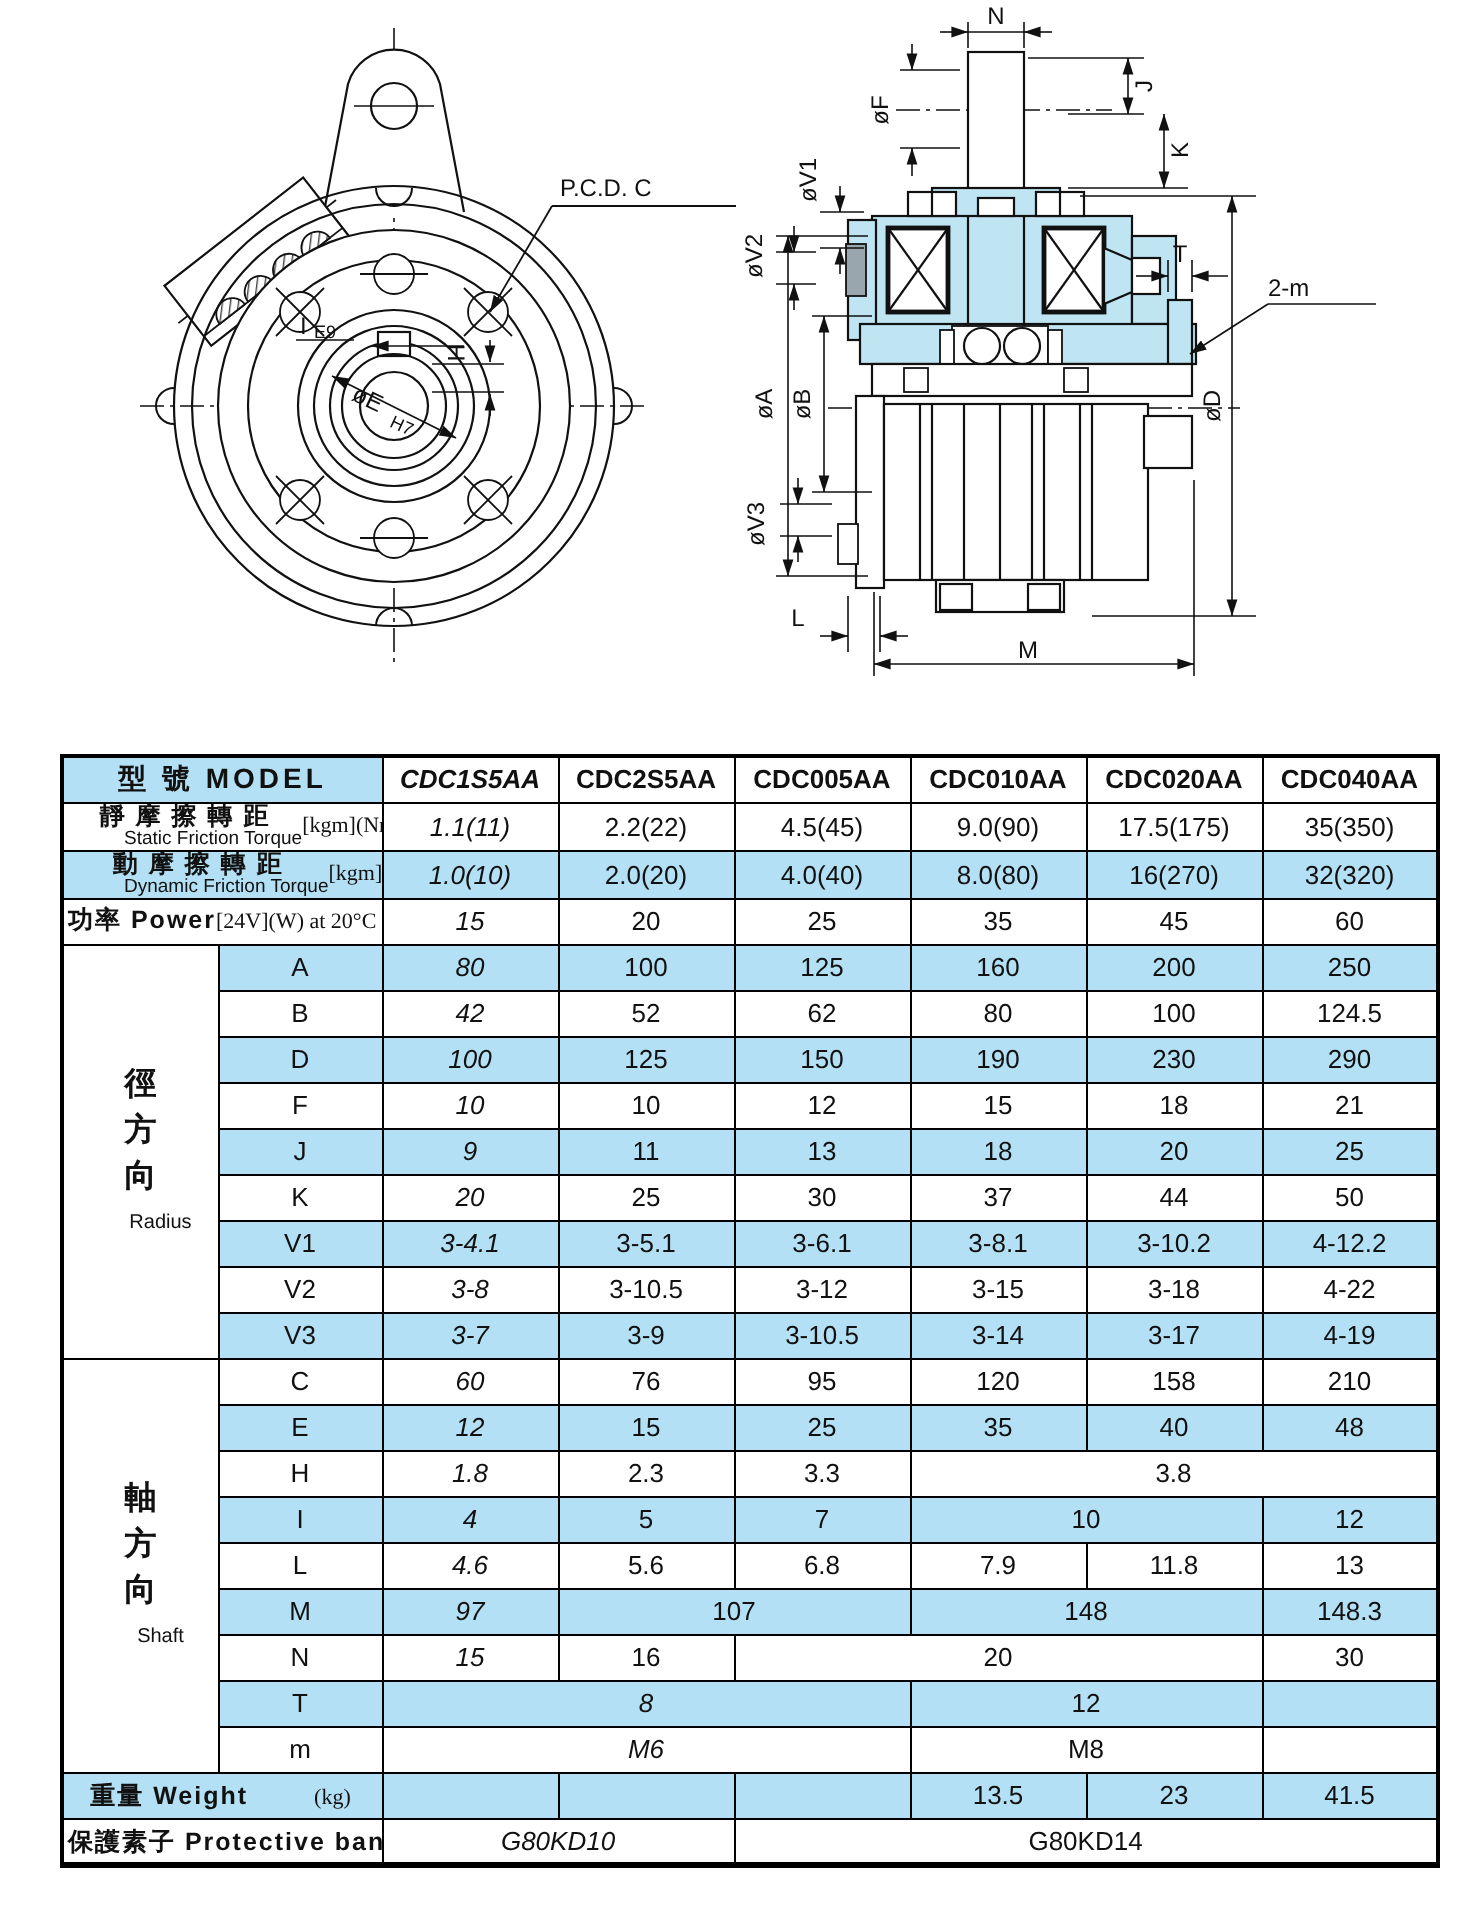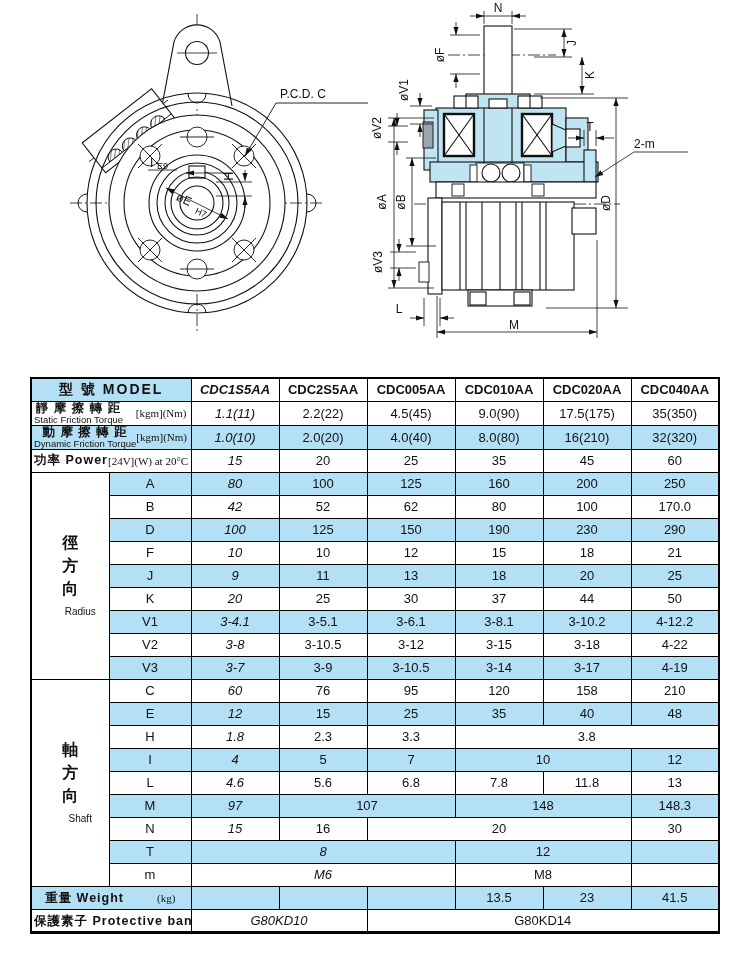--- a/index.html
+++ b/index.html
@@ -17,23 +17,23 @@
   #spec-table td{border:1px solid #000;padding:0 2px;text-align:center;vertical-align:middle;
       font-size:13px;overflow:hidden;white-space:nowrap;}
   #spec-table tr{height:23px;}
   tr.h24{height:24px;} tr.h31{height:31px;}
   td.blue{background:#b3e0f4;}
   td.dsep{border-left-width:2px;font-style:italic;}
   tr.thick-top td{border-top-width:2px;}
   td.labcell{text-align:left;padding:1px 4px;}
   td.model{font-weight:bold;font-size:13.5px;}
   .hdrlab{font-weight:bold;font-size:14px;letter-spacing:2px;text-align:center;}
-  .lab2{display:flex;align-items:center;justify-content:space-between;}
+  .lab2{display:flex;align-items:center;}
   .zh{font-weight:bold;font-size:12.5px;letter-spacing:1px;line-height:13px;}
-  .en{font-size:9.5px;line-height:10px;}
+  .en{font-size:9.5px;line-height:10px;margin-left:28px;}
   .unit{font-family:"Liberation Serif",serif;font-size:11px;padding-right:2px;}
   td.cat{background:#fff;}
   .catwrap{display:flex;flex-direction:column;align-items:center;gap:7px;}
   .catch{font-weight:bold;font-size:16px;line-height:16px;}
   .caten{font-size:10px;margin-top:2px;margin-left:20px;}
   .letter{font-size:13px;}
 </style>
 </head>
 <body>
 <div id="page">
@@ -331,21 +331,21 @@
                   <div class="zh">動 摩 擦 轉 距</div>
                   <div class="en">Dynamic Friction Torque</div>
                 </div>
                 <span class="unit">[kgm](Nm)</span>
               </div>
             </td>
             <td class="blue dsep" colspan="1">1.0(10)</td>
             <td class="blue " colspan="1">2.0(20)</td>
             <td class="blue " colspan="1">4.0(40)</td>
             <td class="blue " colspan="1">8.0(80)</td>
-            <td class="blue " colspan="1">16(210)</td>
+            <td class="blue " colspan="1">16(270)</td>
             <td class="blue " colspan="1">32(320)</td>
           </tr>
           <tr>
             <td class="labcell" colspan="2">
               <div class="lab2">
                 <span class="zh">功率 Power</span>
                 <span class="unit">[24V](W) at 20°C</span>
               </div>
             </td>
             <td class="dsep" colspan="1">15</td>
@@ -372,21 +372,21 @@
             <td class="blue " colspan="1">200</td>
             <td class="blue " colspan="1">250</td>
           </tr>
           <tr>
             <td class="letter">B</td>
             <td class="dsep" colspan="1">42</td>
             <td colspan="1">52</td>
             <td colspan="1">62</td>
             <td colspan="1">80</td>
             <td colspan="1">100</td>
-            <td colspan="1">170.0</td>
+            <td colspan="1">124.5</td>
           </tr>
           <tr>
             <td class="letter blue">D</td>
             <td class="blue dsep" colspan="1">100</td>
             <td class="blue " colspan="1">125</td>
             <td class="blue " colspan="1">150</td>
             <td class="blue " colspan="1">190</td>
             <td class="blue " colspan="1">230</td>
             <td class="blue " colspan="1">290</td>
           </tr>
@@ -483,21 +483,21 @@
             <td class="blue " colspan="1">5</td>
             <td class="blue " colspan="1">7</td>
             <td class="blue " colspan="2">10</td>
             <td class="blue " colspan="1">12</td>
           </tr>
           <tr>
             <td class="letter">L</td>
             <td class="dsep" colspan="1">4.6</td>
             <td colspan="1">5.6</td>
             <td colspan="1">6.8</td>
-            <td colspan="1">7.8</td>
+            <td colspan="1">7.9</td>
             <td colspan="1">11.8</td>
             <td colspan="1">13</td>
           </tr>
           <tr>
             <td class="letter blue">M</td>
             <td class="blue dsep" colspan="1">97</td>
             <td class="blue " colspan="2">107</td>
             <td class="blue " colspan="2">148</td>
             <td class="blue " colspan="1">148.3</td>
           </tr>

